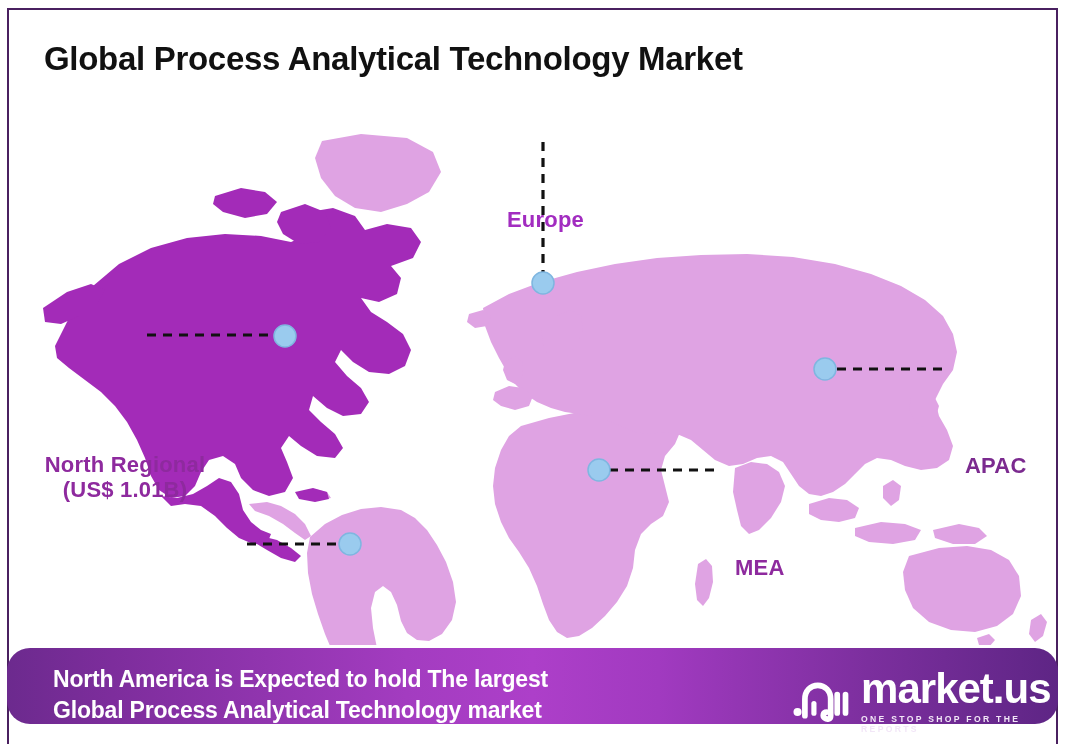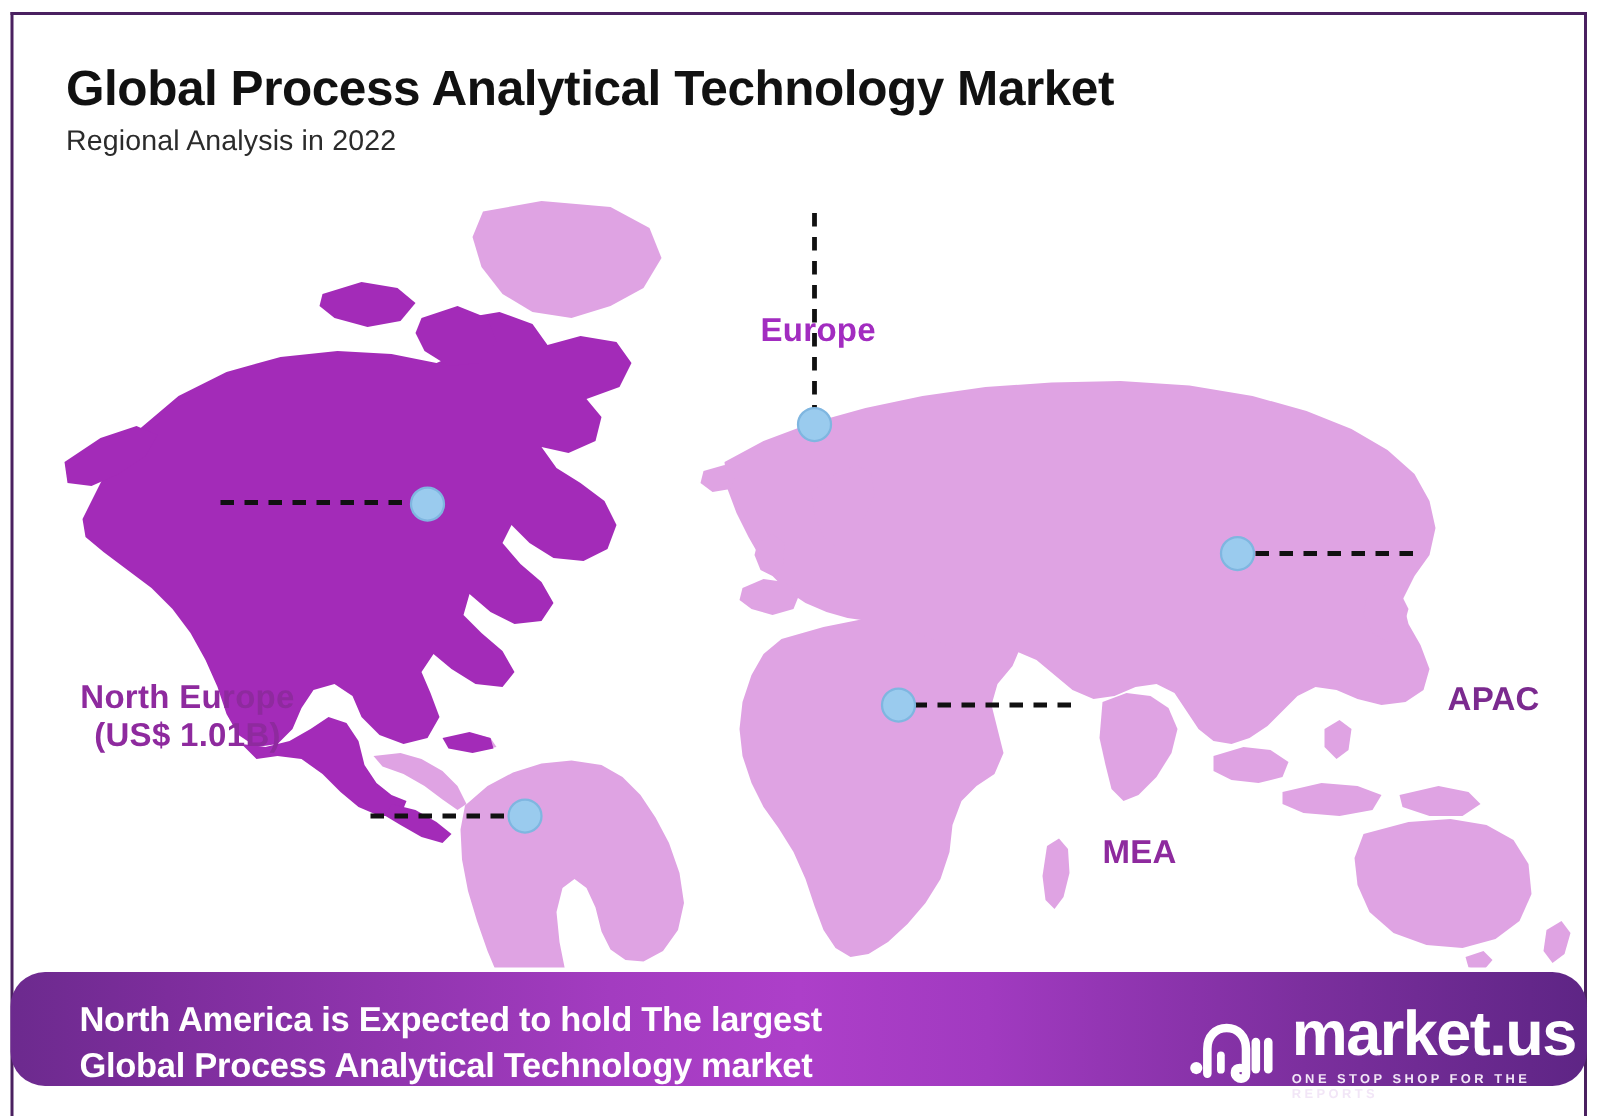--- a/index.html
+++ b/index.html
@@ -75,21 +75,20 @@
 <body>
 
 <div id="card">
 
   <div id="side-strip-l"></div>
   <div id="side-strip-r"></div>
   <div id="border-frame"></div>
 
   <div id="header">
     <div id="title">Global Process Analytical Technology Market</div>
-    <div id="subtitle">Regional Analysis in 2022</div>
   </div>
 
   <div id="map-wrap">
     <svg id="worldmap" viewBox="0 0 1048 545" xmlns="http://www.w3.org/2000/svg">
 
       <g fill="#DFA3E3">
 
         <path d="M313 41 L352 34 L398 38 L424 52 L432 72 L420 92 L398 104 L372 112 L346 108 L326 96 L312 78 L306 58 Z"></path>
 
         <path d="M301 437 L316 424 L333 415 L352 409 L372 407 L392 410 L406 418 L418 430 L428 445 L437 462 L444 482 L447 502 L443 520 L433 534 L420 541 L408 540 L398 533 L392 521 L388 505 L382 492 L374 486 L366 492 L362 508 L364 528 L368 548 L372 568 L374 590 L371 610 L364 624 L355 630 L346 626 L341 612 L338 592 L332 572 L324 553 L316 534 L309 514 L303 494 L299 473 L298 453 Z"></path>
@@ -157,21 +156,21 @@
 
     <div class="region-label" id="lbl-apac">
       <span>APAC</span>
     </div>
 
     <div class="region-label" id="lbl-mea">
       <span>MEA</span>
     </div>
 
     <div class="region-label" id="lbl-na">
-      <span>North Europe</span>
+      <span>North Regional</span>
       <span class="sub">(US$ 1.01B)</span>
     </div>
 
   </div>
 
   <div id="banner">
     <div id="banner-text">
       <span class="ln">North America is Expected to hold The largest</span>
       <span class="ln">Global Process Analytical Technology market</span>
       <span class="ln">Share</span>

